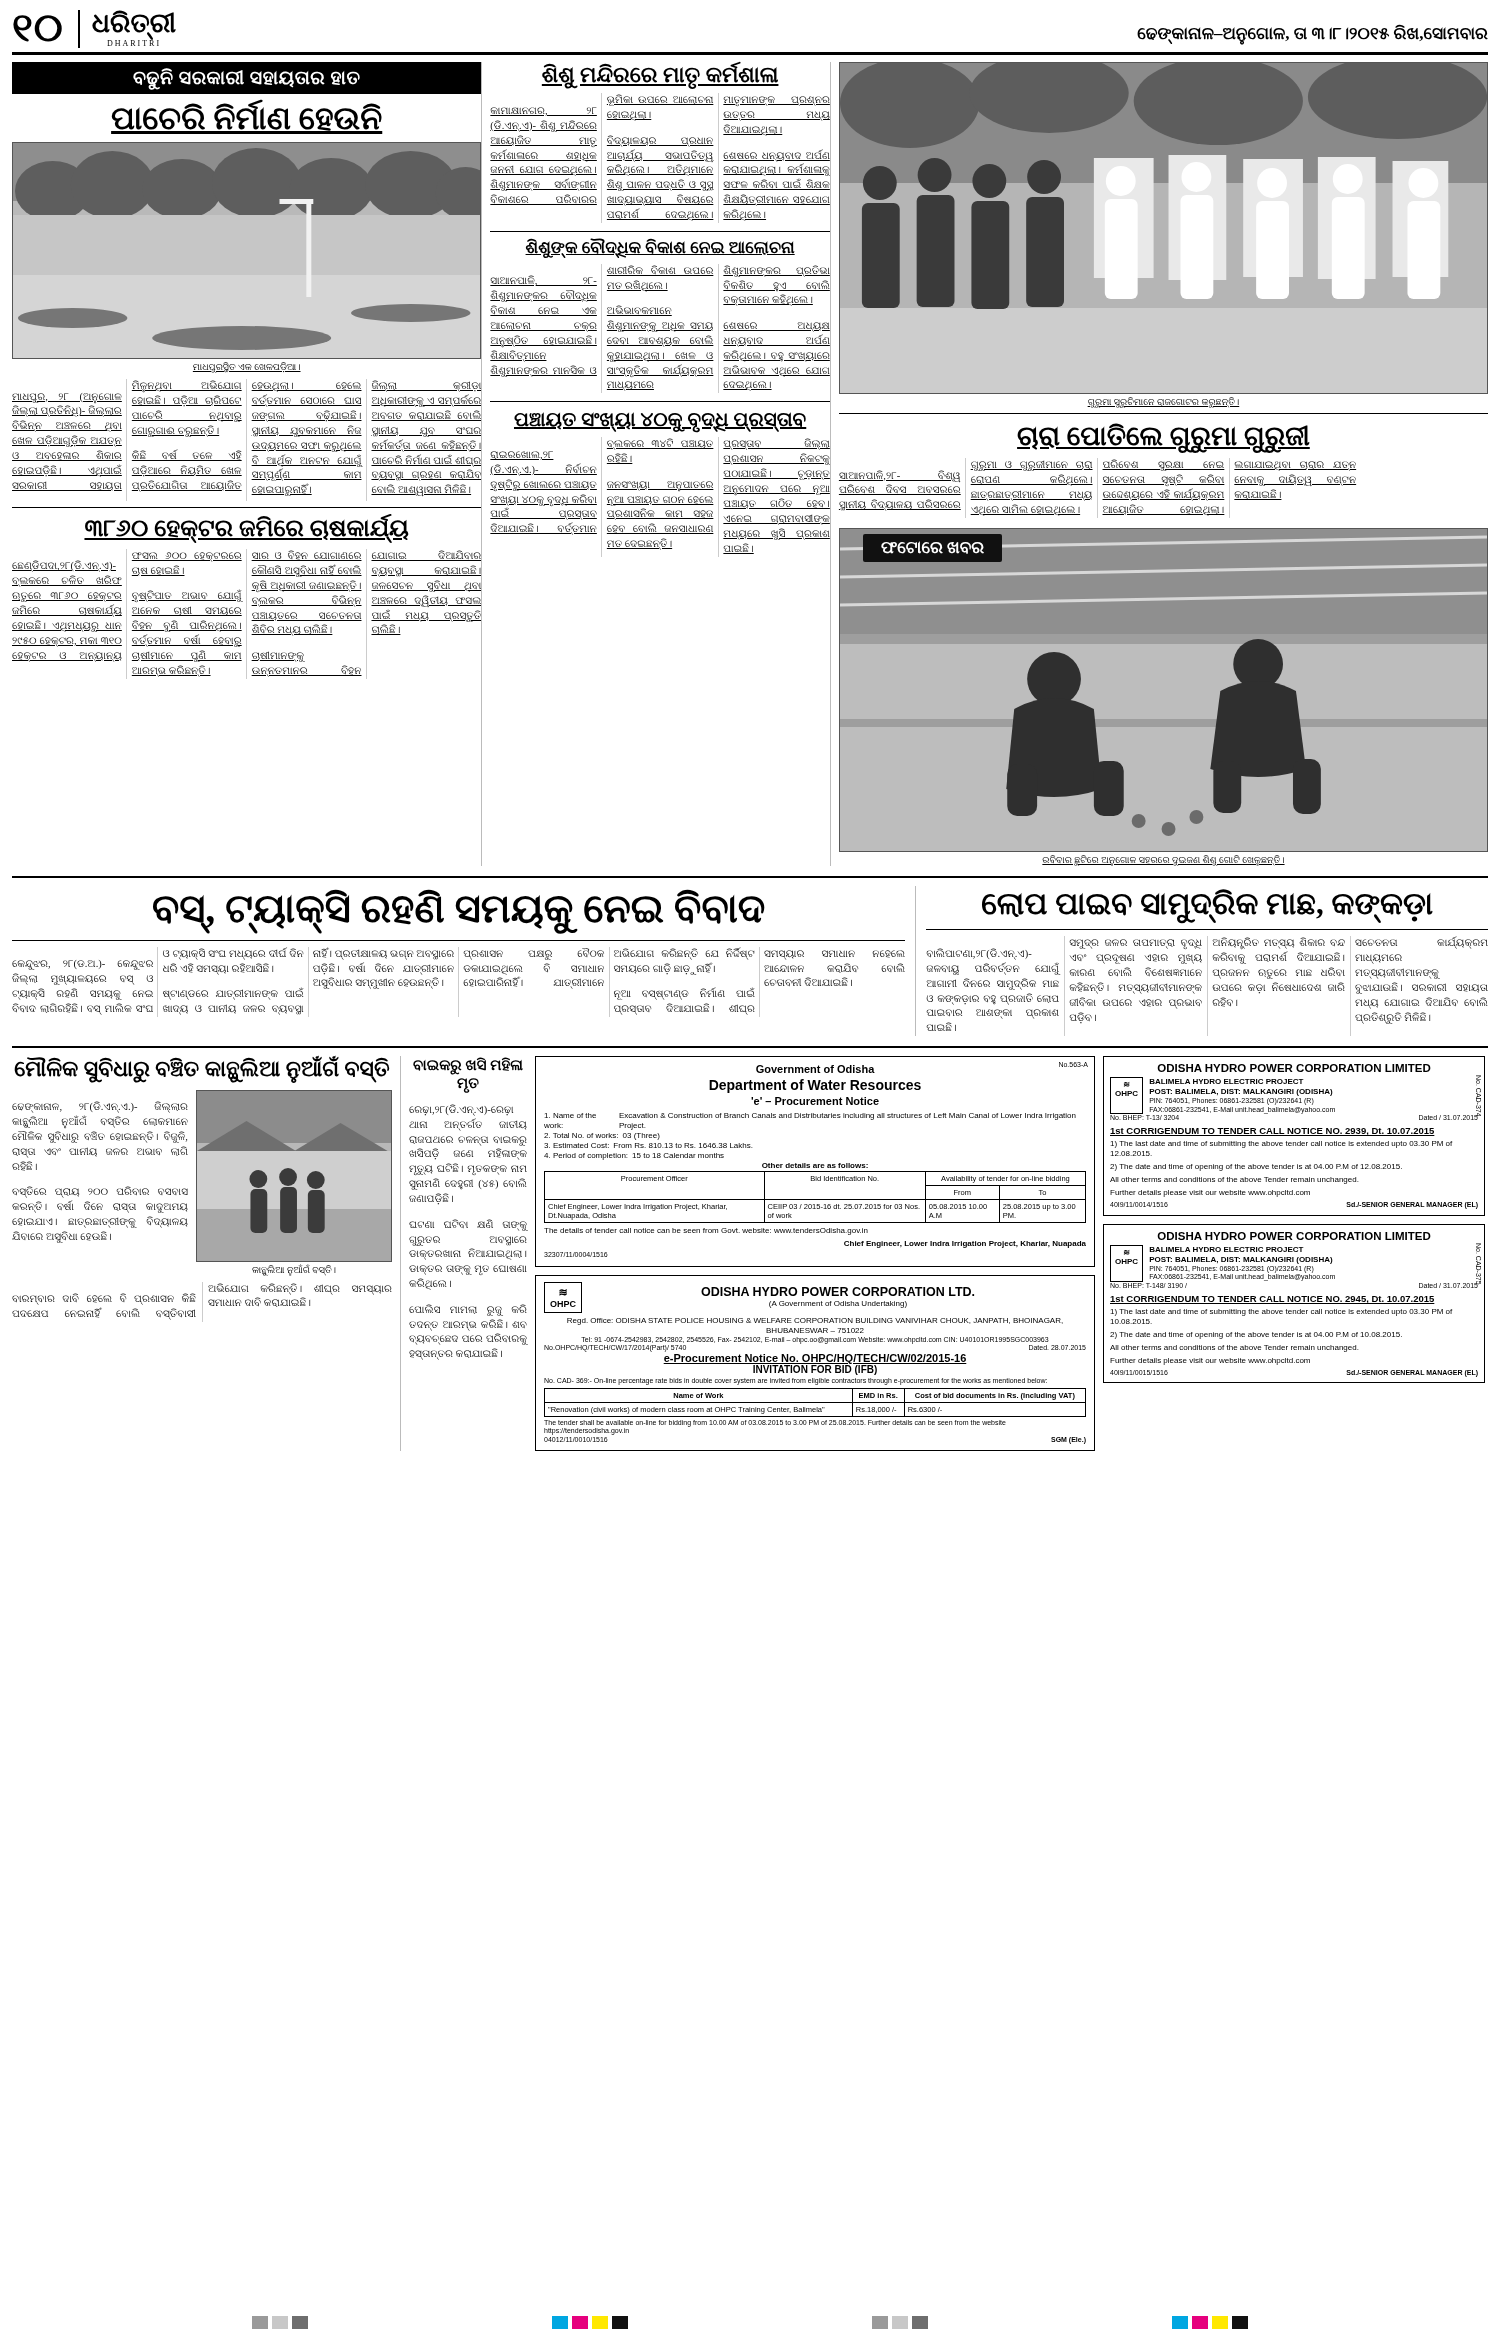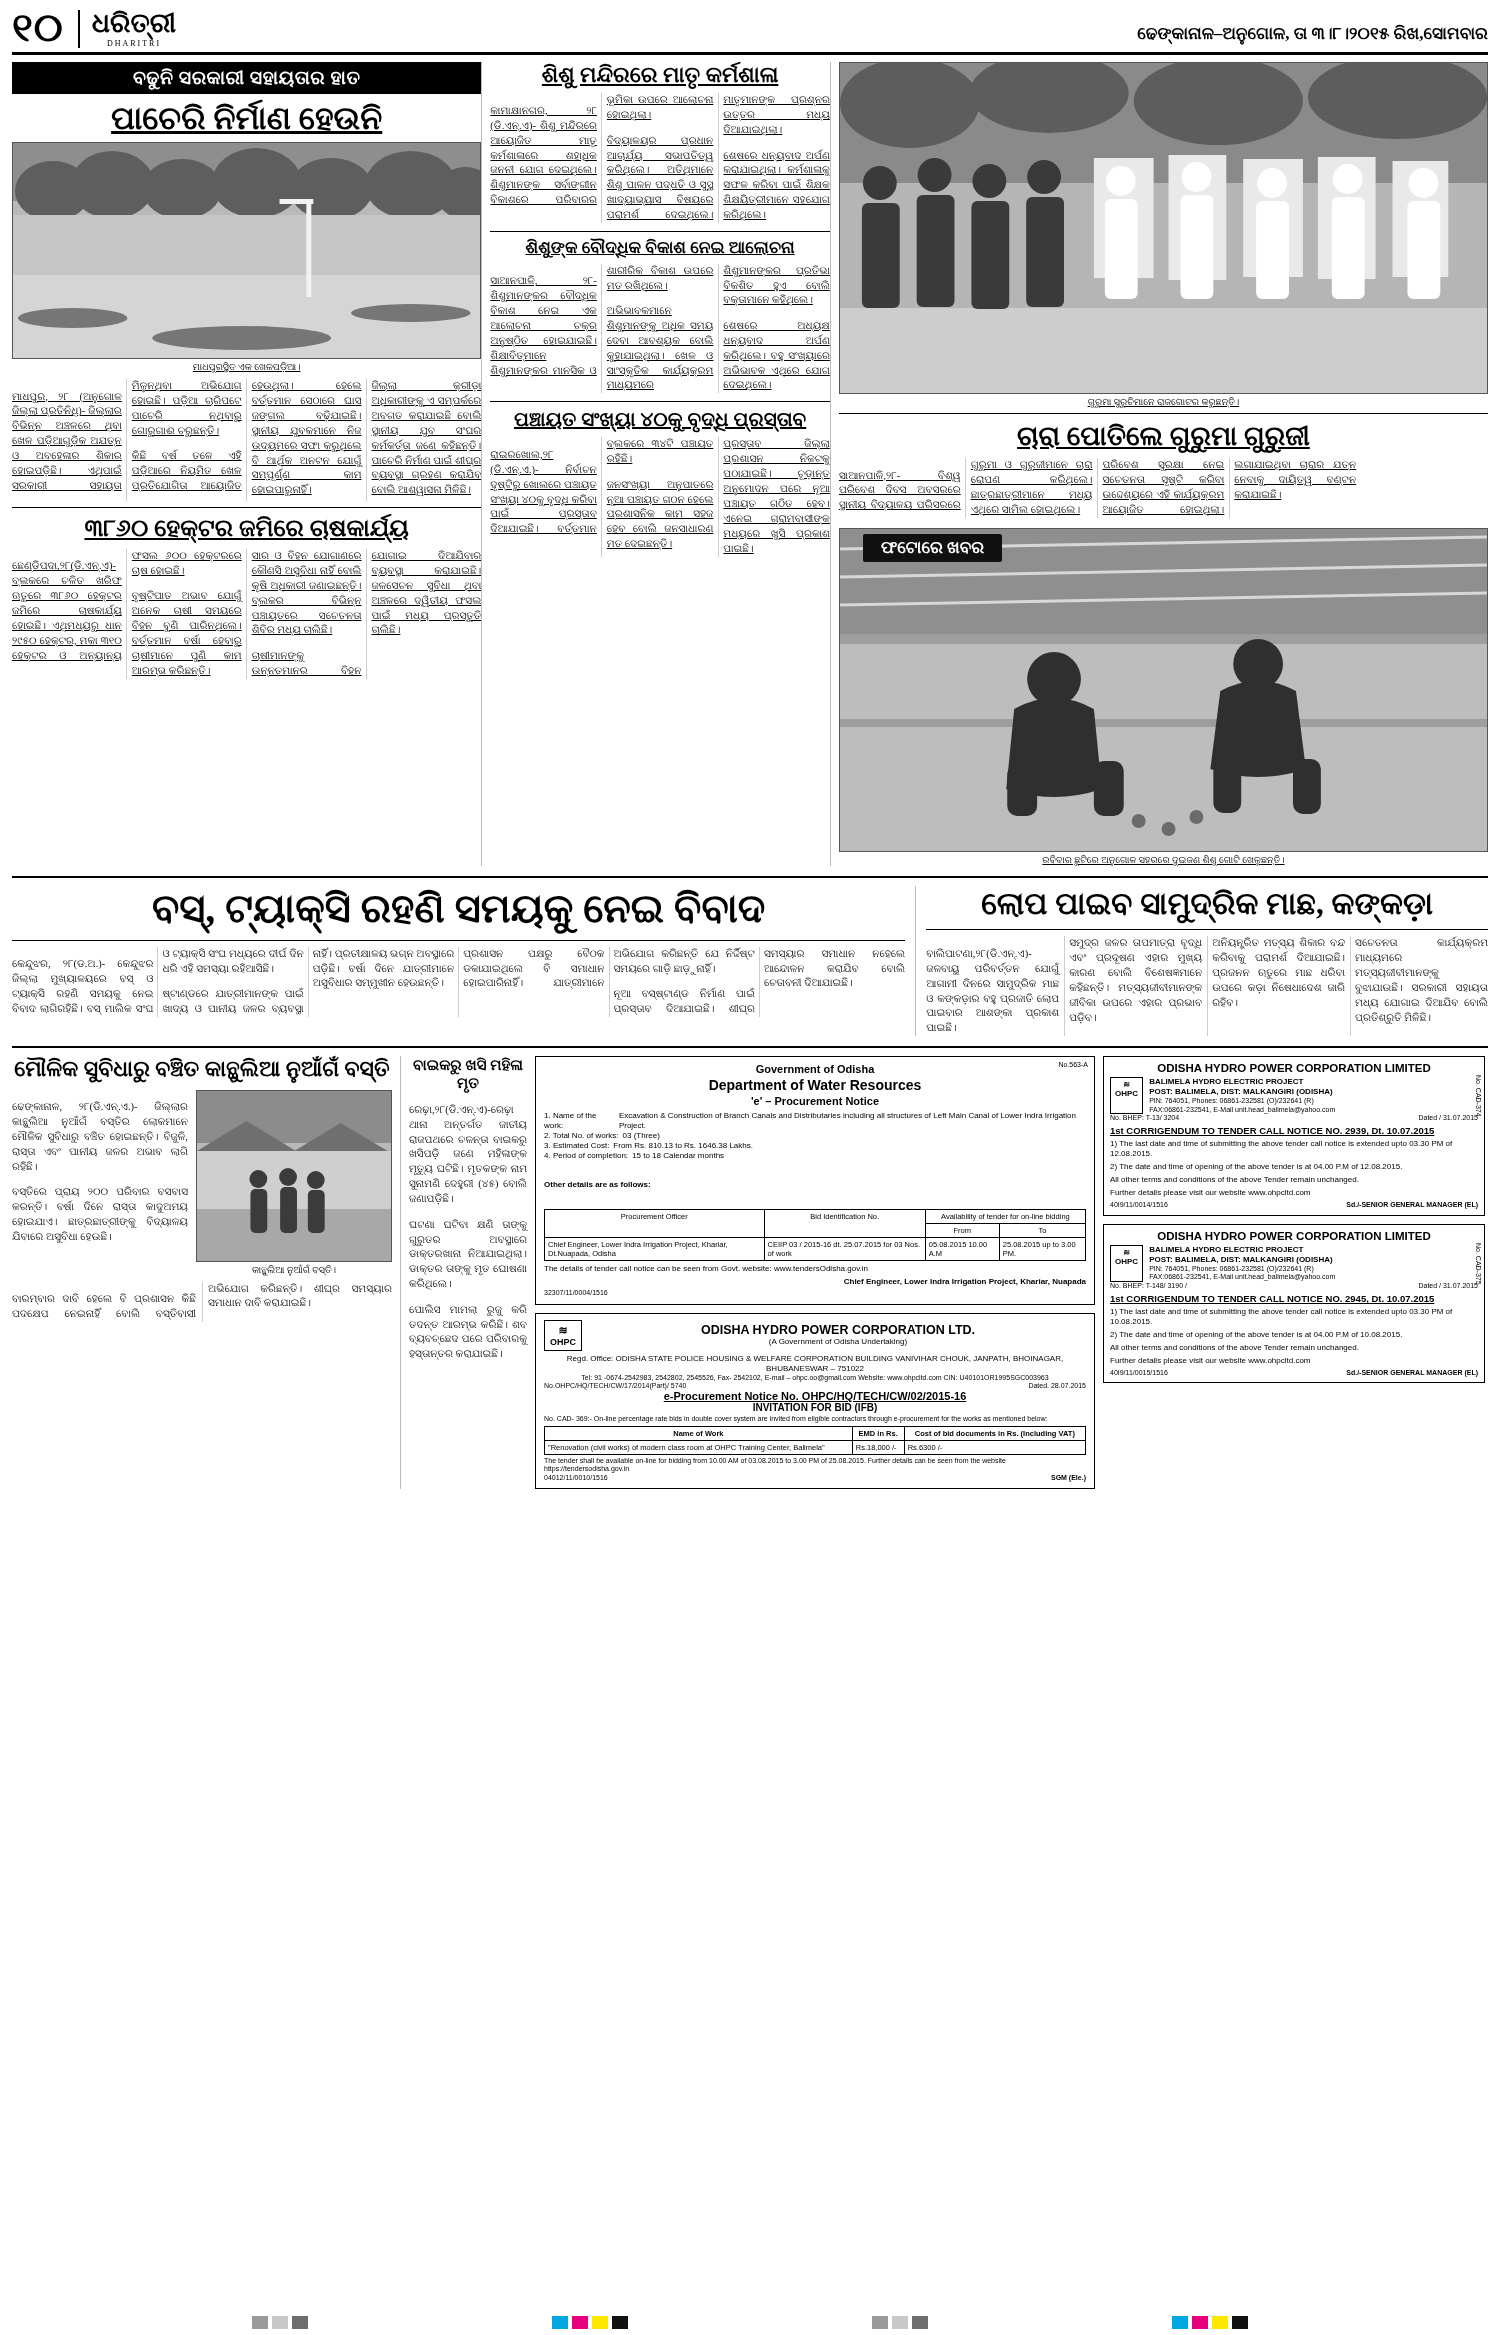--- a/index.html
+++ b/index.html
@@ -327,21 +327,21 @@
                   <span>03 (Three)</span>
                 </div>
             <div style="display:flex;gap:4px;">
                   <span>3. Estimated Cost:</span>
                   <span>From Rs. 810.13 to Rs. 1646.38 Lakhs.</span>
                 </div>
             <div style="display:flex;gap:4px;">
                   <span>4. Period of completion:</span>
                   <span>15 to 18 Calendar months</span>
                 </div>
-            <div style="font-weight:bold;margin:19px 0;">Other details are as follows:</div>
+            <div style="text-align:center;font-weight:bold;margin:0 0;">Other details are as follows:</div>
           </div>
           <table class="adt">
             <tbody>
                   <tr>
               <td rowspan="2" style="text-align:center;">Procurement Officer</td>
               <td rowspan="2" style="text-align:center;">Bid Identification No.</td>
               <td colspan="2" style="text-align:center;">Availability of tender for on-line bidding</td>
             </tr>
             <tr>
               <td style="text-align:center;">From</td>

